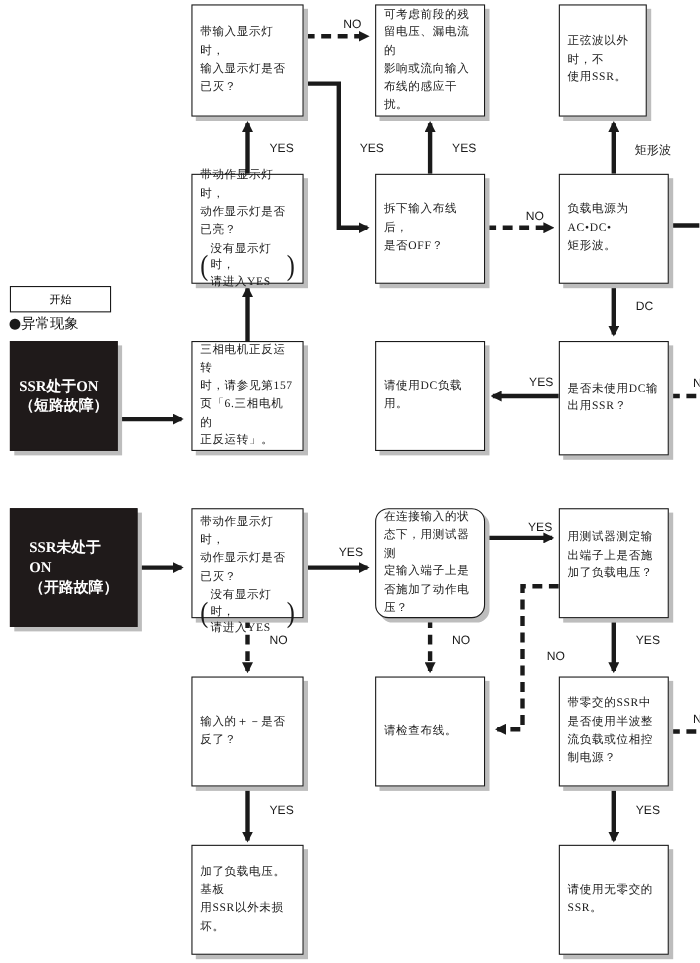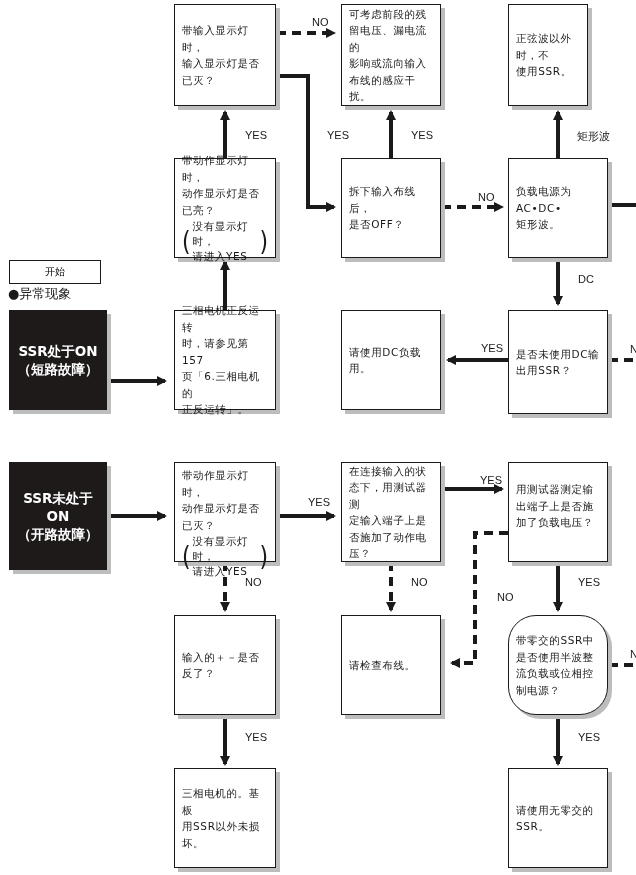--- a/index.html
+++ b/index.html
@@ -1,22 +1,22 @@
 <!DOCTYPE html>
 <html><head>
 <meta charset="utf-8">
 <style>
   html, body { margin: 0; padding: 0; background: #ffffff; }
   body { width: 636px; height: 875px; position: relative; overflow: hidden;
          font-family: "DejaVu Sans", "Liberation Sans", sans-serif; }
   #canvas { position: absolute; left: 0; top: 0; }
   .box { position: absolute; box-sizing: border-box; background: #fff;
          border: 1.5px solid #1a1a1a; box-shadow: 4px 4px 0 #bdbdbd;
-         display: flex; align-items: center; padding: 16px 7px; }
-  .box.dark { background: #1f1a1a; border-color: #1f1a1a; color: #fff; justify-content: center; text-align: center; }
+         display: flex; align-items: center; padding: 16px 7px; font-family: Liberation Serif, serif; }
+  .box.dark { background: #1f1a1a; border-color: #1f1a1a; color: #fff; justify-content: center; }
   .box .txt { font-size: 10.5px; line-height: 16.5px; color: #1a1a1a; letter-spacing: 0.6px; white-space: pre-line; }
   .box.dark .txt { color: #fff; font-size: 13.5px; line-height: 18px; font-weight: bold; letter-spacing: 0; }
   .note { display: flex; align-items: center; margin-top: 1px; }
   .paren { font-size: 22px; line-height: 30px; transform: scaleY(1.2); color:#1a1a1a; }
   .note .txt { font-size: 10.5px; line-height: 15px; padding: 0 2px; }
   .lbl { position: absolute; font-size: 11px; color: #1a1a1a; font-family: "Liberation Sans", "DejaVu Sans", sans-serif; padding-left: 16px; }
   .start { position: absolute; left: 9px; top: 260px; width: 92px; height: 24px; border: 1.2px solid #1a1a1a;
            box-sizing: border-box; display:flex; align-items:center; justify-content:center; font-size: 10px; }
   .legend { position: absolute; left: 8px; top: 285px; font-size: 13px; color: #1a1a1a; }
 </style>
@@ -77,21 +77,21 @@
   </g>
 </svg>
 
 <div class="start">开始</div>
 <div class="legend">●异常现象</div>
 
 <div class="box dark" style="left:9px;top:310px;width:98px;height:100px;">
   <span class="txt">SSR处于ON
 （短路故障）</span>
 </div>
-<div class="box dark" style="left:9px;top:462px;width:98px;height:108px;">
+<div class="box dark" style="left:9px;top:462px;width:116px;height:108px;">
   <span class="txt">SSR未处于
 ON
 （开路故障）</span>
 </div>
 
 <div class="box" style="left:174px;top:4px;width:102px;height:102px;">
   <span class="txt">带输入显示灯时，
 输入显示灯是否
 已灭？</span>
 </div>
@@ -144,49 +144,49 @@
   <span class="txt">带动作显示灯时，
 动作显示灯是否
 已灭？</span>
   <div class="note">
     <span class="paren">(</span>
     <span class="txt">没有显示灯时，
 请进入YES</span>
     <span class="paren">)</span>
   </div>
 </div>
-<div class="box" style="left:341px;top:462px;width:100px;height:100px;">
+<div class="box" style="left:341px;top:462px;width:100px;height:100px;border-radius:12px;">
   <span class="txt">在连接输入的状
 态下，用测试器测
 定输入端子上是
 否施加了动作电
 压？</span>
 </div>
 <div class="box top" style="left:508px;top:462px;width:100px;height:100px;align-items:flex-start;padding-top:18px;">
   <span class="txt">用测试器测定输
 出端子上是否施
 加了负载电压？</span>
 </div>
 
 <div class="box" style="left:174px;top:615px;width:102px;height:100px;">
   <span class="txt">输入的＋－是否
 反了？</span>
 </div>
 <div class="box" style="left:341px;top:615px;width:100px;height:100px;">
   <span class="txt">请检查布线。</span>
 </div>
-<div class="box" style="left:508px;top:615px;width:100px;height:100px;border-radius:28px;">
+<div class="box" style="left:508px;top:615px;width:100px;height:100px;">
   <span class="txt">带零交的SSR中
 是否使用半波整
 流负载或位相控
 制电源？</span>
 </div>
 
 <div class="box" style="left:174px;top:768px;width:102px;height:100px;">
-  <span class="txt">三相电机的。基板
+  <span class="txt">加了负载电压。基板
 用SSR以外未损坏。</span>
 </div>
 <div class="box" style="left:508px;top:768px;width:100px;height:100px;">
   <span class="txt">请使用无零交的
 SSR。</span>
 </div>
 
 <span class="lbl" style="left:296px;top:16px;">NO</span>
 <span class="lbl" style="left:229px;top:129px;">YES</span>
 <span class="lbl" style="left:311px;top:129px;">YES</span>

